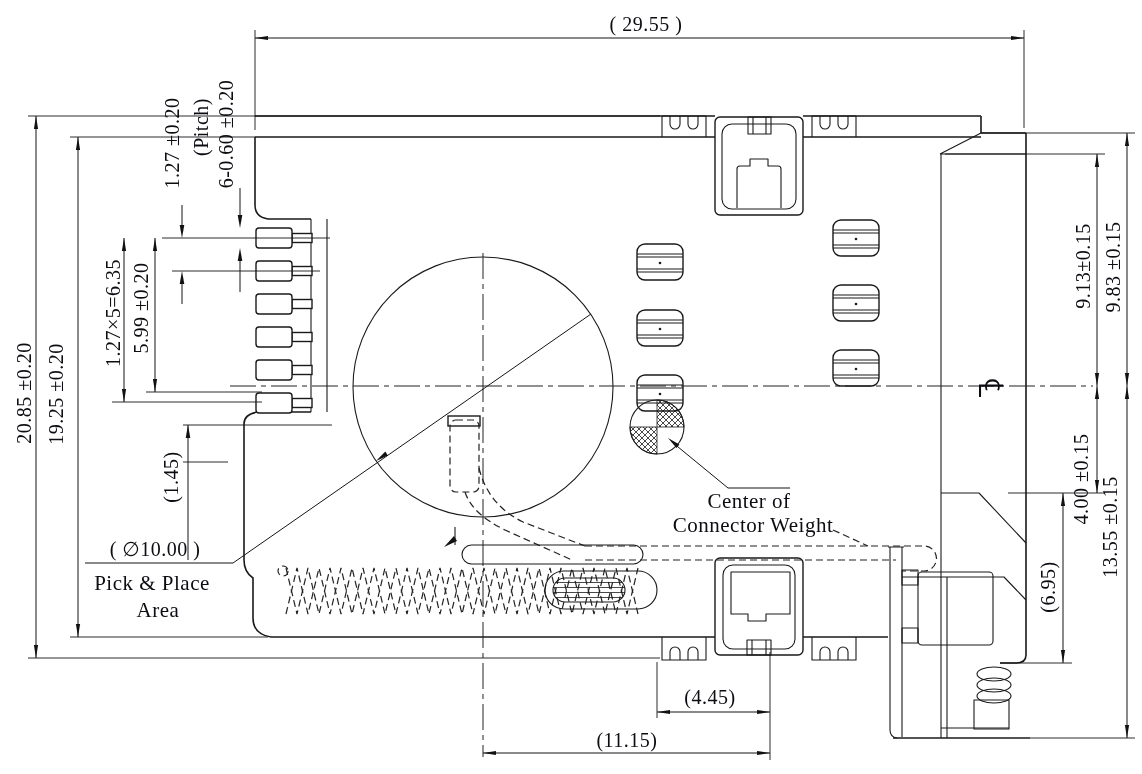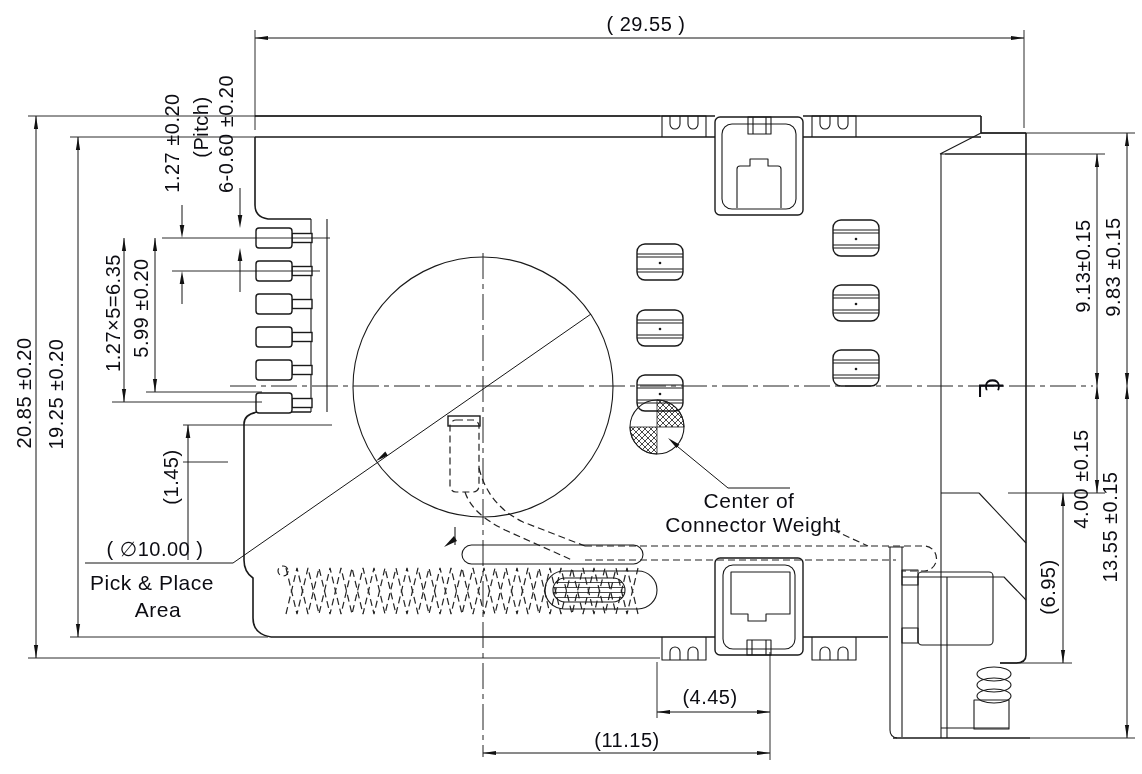--- a/index.html
+++ b/index.html
@@ -1,17 +1,17 @@
 <!DOCTYPE html>
 <html><head>
 <meta charset="utf-8">
 <style>
   html,body{margin:0;padding:0;background:#ffffff;}
   .canvas{position:relative;width:1142px;height:774px;background:#ffffff;overflow:hidden;
-          font-family:Liberation Sans, sans-serif;}
+          font-family:Liberation Serif, serif;}
   svg{display:block;}
   .body-line{stroke:#1a1a1a;stroke-width:1.6;fill:none;stroke-linejoin:round;}
   .det-line{stroke:#1a1a1a;stroke-width:1.1;fill:none;stroke-linejoin:round;}
   .fill-part{stroke:#1a1a1a;stroke-width:1.4;fill:#ffffff;}
   .dim{stroke:#151515;stroke-width:1;fill:none;}
   .ext{stroke:#151515;stroke-width:0.9;fill:none;}
   .hid{stroke:#222;stroke-width:1.2;fill:none;stroke-dasharray:7 4;}
   .cl{stroke:#222;stroke-width:1;fill:none;stroke-dasharray:26 5 5 5;}
   .arr{fill:#111;stroke:none;}
   .dt{fill:#0c0c12;font-size:20px;letter-spacing:0.5px;}

